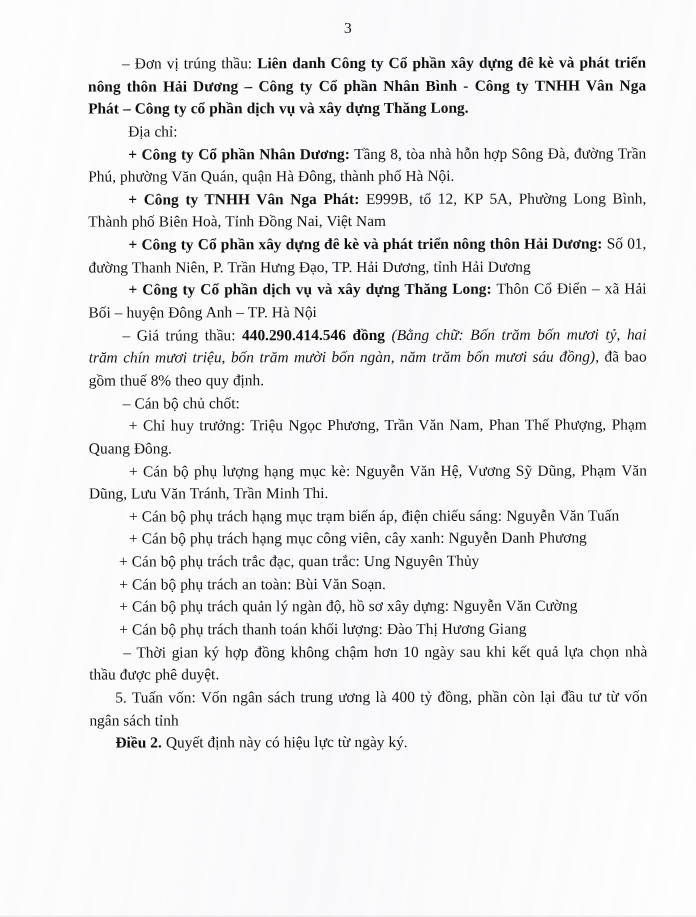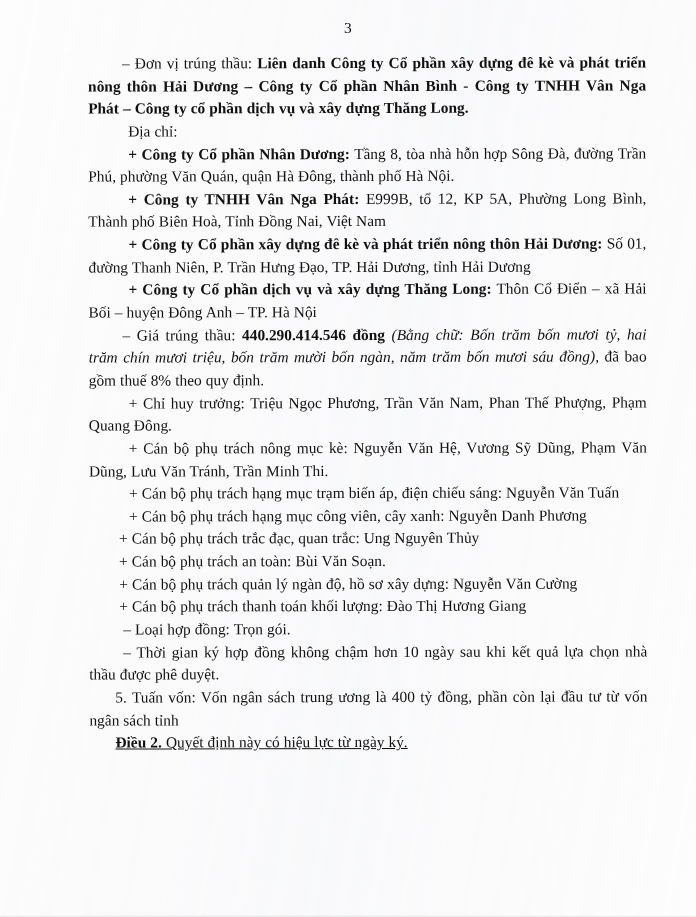--- a/index.html
+++ b/index.html
@@ -64,21 +64,21 @@
     text-align: justify;
     text-justify: inter-word;
     word-spacing: 0.2px;
   }
 
   
   .ind-dash  { text-indent: 34px; }
   .ind-plus  { text-indent: 40px; }
   .ind-plus-sm { text-indent: 30px; font-family: Liberation Serif, serif; }
   .ind-num   { text-indent: 26px; }
-  .ind-dieu  { text-indent: 26px; text-decoration: underline; }
+  .ind-dieu  { text-indent: 26px; }
   .gap-s  { margin-top: 8px; }
   .gap-m  { margin-top: 11px; }
   .gap-l  { margin-top: 14px; }
 
   b, .b { font-weight: 700; }
   i, .i { font-style: italic; }
 
   
   .skew-wrap { transform: rotate(-0.12deg); transform-origin: 50% 0; }
 
@@ -132,30 +132,33 @@
       <span>Thôn Cổ Điển – xã Hải Bối – huyện Đông Anh – TP. Hà Nội</span>
     </p>
 
     <p class="para ind-dash gap-m">
       <span>–   Giá trúng thầu:</span>
       <b>440.290.414.546 đồng</b>
       <i>(Bằng chữ: Bốn trăm bốn mươi tỷ, hai trăm chín mươi triệu, bốn trăm mười bốn ngàn,   năm trăm bốn mươi sáu đồng),</i>
       <span>đã bao gồm thuế 8% theo quy định.</span>
     </p>
 
+    <p class="para ind-dash gap-m">
+      <span>–   Cán bộ chủ chốt:</span>
+    </p>
 
     <p class="para ind-plus gap-m">
       <span>+</span>
       <span>Chỉ huy trưởng:</span>
       <span>Triệu Ngọc Phương, Trần Văn Nam, Phan Thế Phượng, Phạm Quang Đông.</span>
     </p>
 
     <p class="para ind-plus gap-m">
       <span>+</span>
-      <span>Cán bộ phụ trách nông mục kè:</span>
+      <span>Cán bộ phụ lượng hạng mục kè:</span>
       <span>Nguyễn Văn Hệ, Vương Sỹ Dũng, Phạm Văn Dũng, Lưu Văn Tránh, Trần Minh Thi.</span>
     </p>
 
     <p class="para ind-plus gap-m">
       <span>+</span>
       <span>Cán bộ phụ trách hạng mục trạm biến áp, điện chiếu sáng:</span>
       <span>Nguyễn Văn Tuấn</span>
     </p>
 
     <p class="para ind-plus gap-m">
@@ -181,24 +184,20 @@
       <span>Cán bộ phụ trách quản lý ngàn độ, hồ sơ xây dựng:</span>
       <span>Nguyễn Văn Cường</span>
     </p>
 
     <p class="para ind-plus-sm gap-s">
       <span>+</span>
       <span>Cán bộ phụ trách thanh toán khối lượng:</span>
       <span>Đào Thị Hương Giang</span>
     </p>
 
-    <p class="para ind-dash gap-m">
-      <span>–</span>
-      <span>Loại hợp đồng: Trọn gói.</span>
-    </p>
 
 
     <p class="para ind-dash gap-m">
       <span>–</span>
       <span>Thời gian ký hợp đồng không chậm hơn 10 ngày sau khi kết quả lựa chọn nhà thầu được phê duyệt.</span>
     </p>
 
     <p class="para ind-num gap-m">
       <span>5.</span>
       <span>Tuấn vốn:</span>

